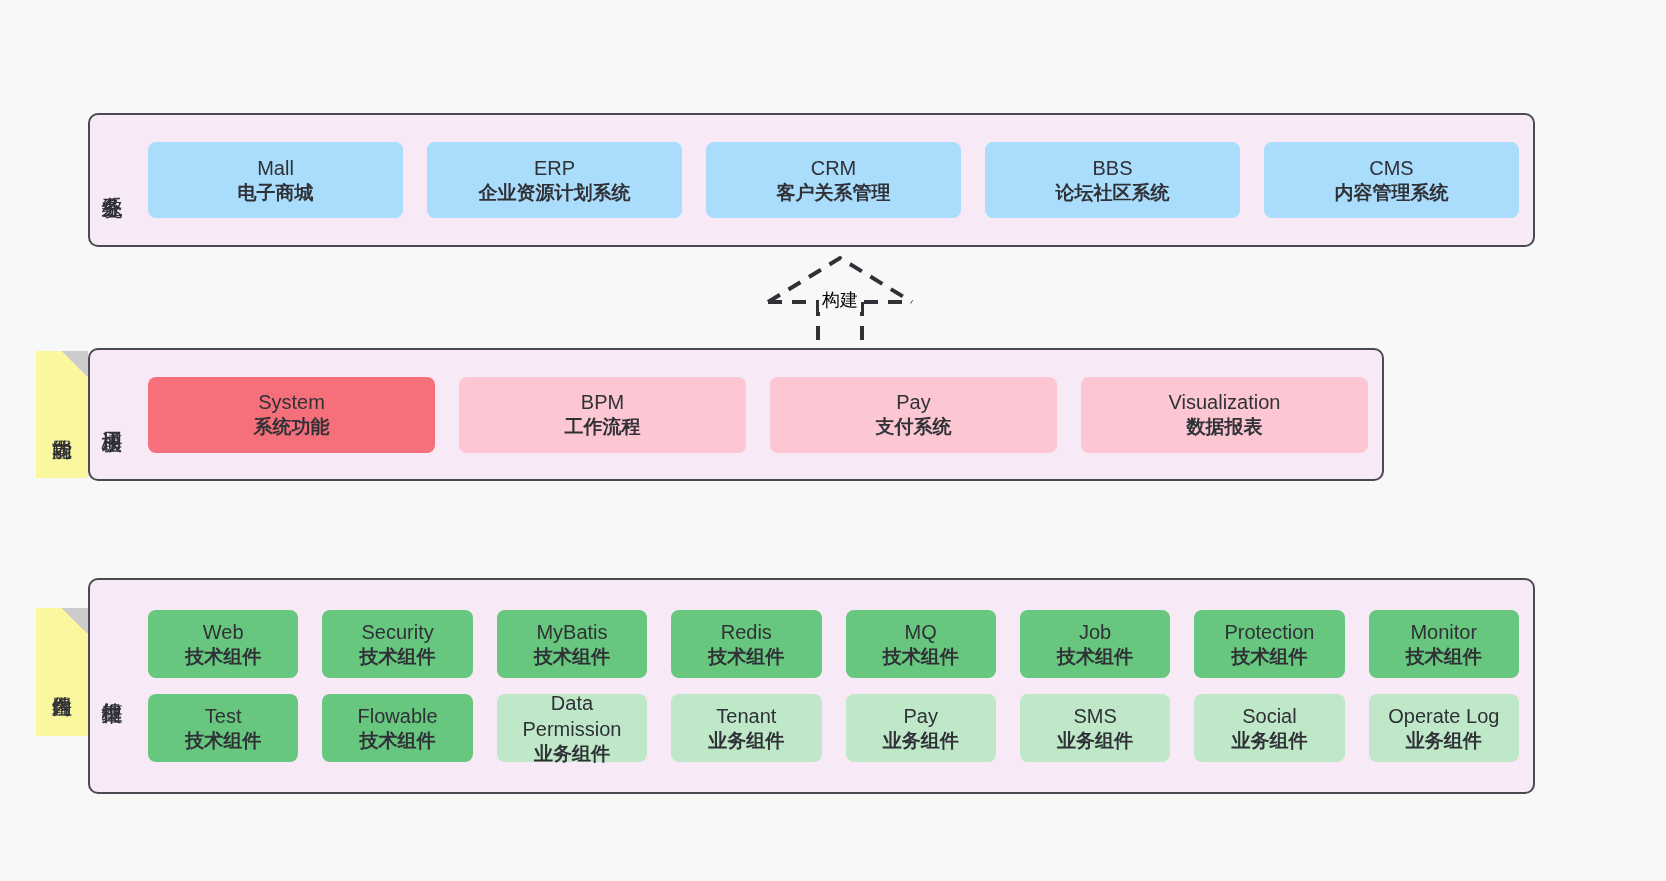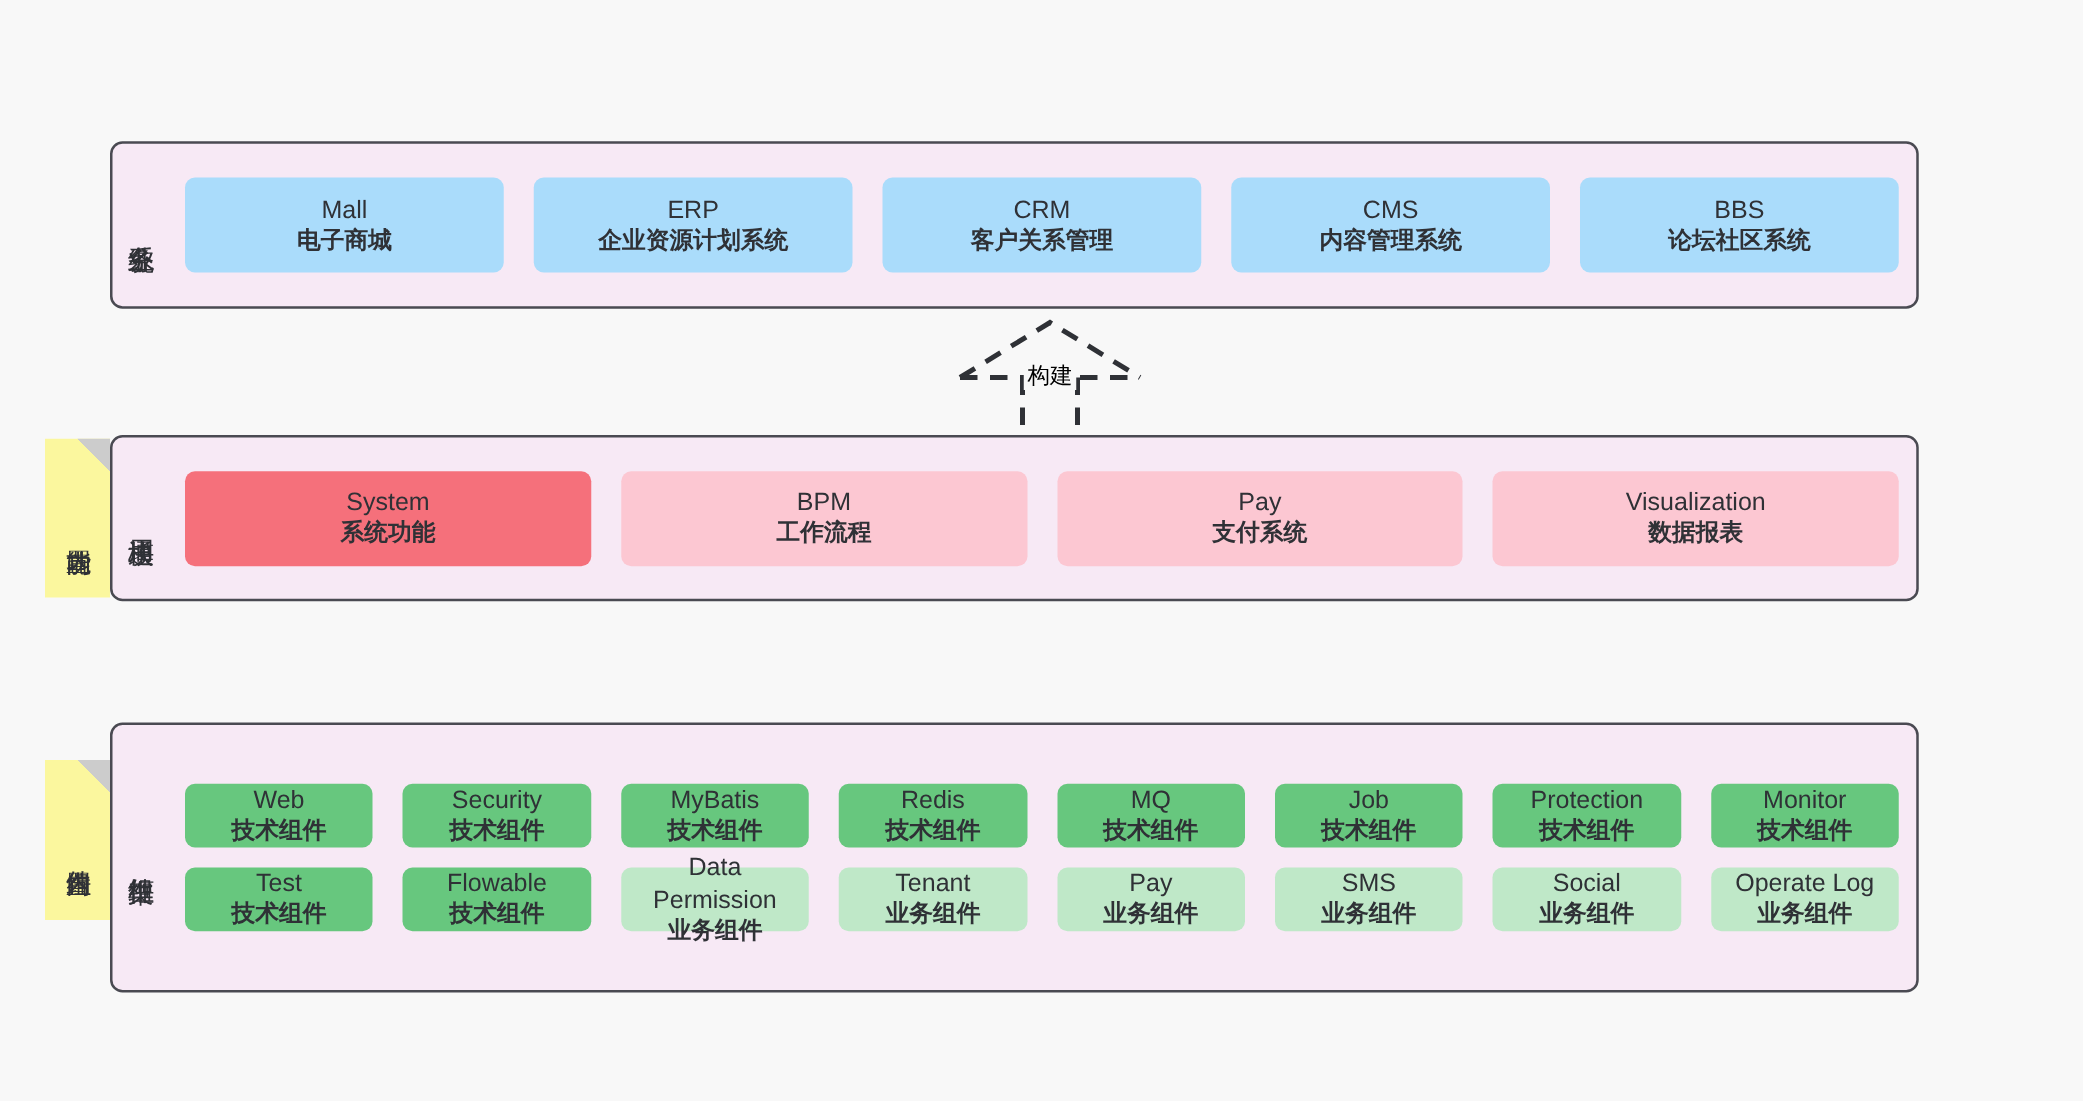--- a/index.html
+++ b/index.html
@@ -84,41 +84,41 @@
   }
   #layer-business .card {
     background: #aadcfb;
     height: 76px;
   }
 
   
   #layer-modules {
     left: 88px;
     top: 348px;
-    width: 1447px;
+    width: 1296px;
     height: 133px;
   }
   #layer-modules .card {
     background: #fcc7d2;
     height: 76px;
   }
   #layer-modules .card.accent {
     background: #f5707b;
   }
 
   
   #layer-framework {
     left: 88px;
     top: 578px;
     width: 1447px;
     height: 216px;
   }
   #layer-framework .card {
     background: #67c77e;
-    height: 51px;
+    height: 68px;
   }
   #layer-framework .card.biz {
     background: #bfe8c8;
   }
 
   
   .sticky {
     position: absolute;
     background: #fbf79e;
     box-sizing: border-box;
@@ -190,26 +190,26 @@
         </div>
         <div class="card">
           <span class="l1">ERP</span>
           <span class="l2">企业资源计划系统</span>
         </div>
         <div class="card">
           <span class="l1">CRM</span>
           <span class="l2">客户关系管理</span>
         </div>
         <div class="card">
+          <span class="l1">BBS</span>
+          <span class="l2">论坛社区系统</span>
+        </div>
+        <div class="card">
           <span class="l1">CMS</span>
           <span class="l2">内容管理系统</span>
-        </div>
-        <div class="card">
-          <span class="l1">BBS</span>
-          <span class="l2">论坛社区系统</span>
         </div>
       </div>
     </div>
   </div>
 
   <div class="connector" id="connector-build">
     <svg width="160" height="100" viewBox="0 0 160 100" fill="none">
       <path d="M 8 50 L 80 6 L 152 50" stroke="#2f3136" stroke-width="4" stroke-dasharray="14 10" fill="none"></path>
       <path d="M 8 50 L 152 50" stroke="#2f3136" stroke-width="4" stroke-dasharray="14 10" fill="none"></path>
       <path d="M 58 50 L 58 100" stroke="#2f3136" stroke-width="4" stroke-dasharray="14 10" fill="none"></path>

